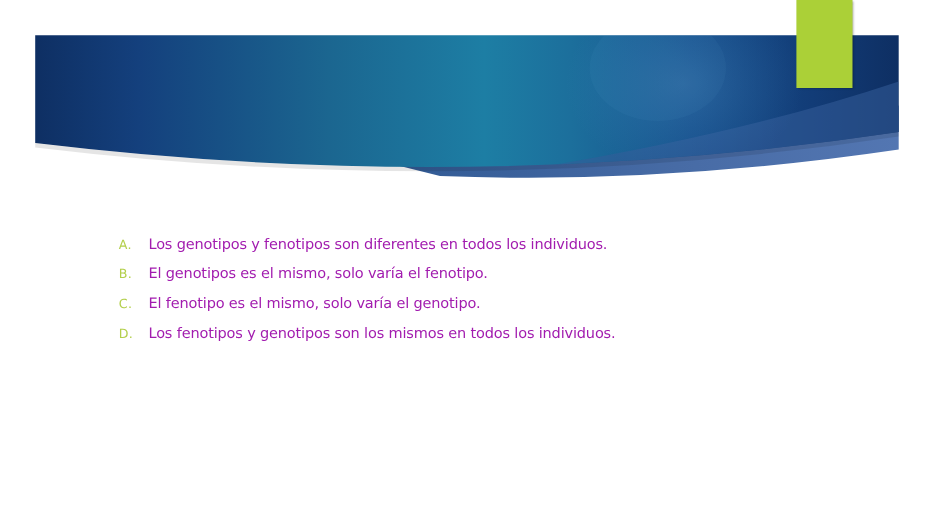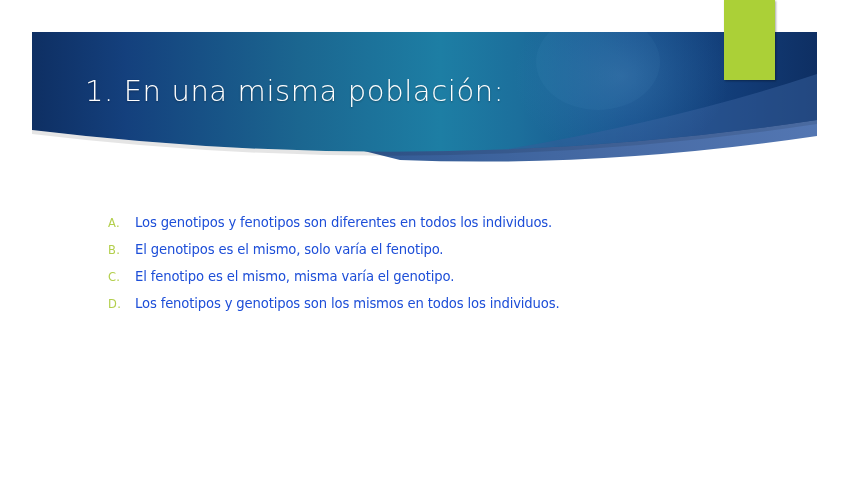--- a/index.html
+++ b/index.html
@@ -76,21 +76,21 @@
     flex: 0 0 auto;
     width: 27px;
     color: #b3cf4c;
     font-family: "DejaVu Sans", sans-serif;
     font-size: 11.5px;
     line-height: 27px;
     letter-spacing: 0.3px;
   }
   .option-text {
     flex: 1 1 auto;
-    color: #1d4ed8;
+    color: #a21caf;
     font-family: "DejaVu Sans", sans-serif;
     font-size: 13.2px;
     line-height: 27px;
     letter-spacing: -0.15px;
     white-space: nowrap;
   }
 </style>
 </head>
 <body>
 
@@ -133,37 +133,36 @@
         <ellipse cx="622" cy="76" rx="108" ry="84" fill="url(#glow)"></ellipse>
         <ellipse cx="598" cy="62" rx="62" ry="48" fill="#6aa8d6" opacity="0.07"></ellipse>
       </g>
 
       <path d="M32,130 Q430,178 817,120 L817,124 Q430,182 32,134 Z" fill="#000000" opacity="0.10"></path>
     </svg>
   </div>
 
   <div class="accent-bar"></div>
 
-  <div class="slide-title">1. En una misma población:</div>
 
   <div class="options">
 
     <div class="option-row">
       <span class="option-marker">A.</span>
       <span class="option-text">Los genotipos y fenotipos son diferentes en todos los individuos.</span>
     </div>
 
     <div class="option-row">
       <span class="option-marker">B.</span>
       <span class="option-text">El genotipos es el mismo, solo varía el fenotipo.</span>
     </div>
 
     <div class="option-row">
       <span class="option-marker">C.</span>
-      <span class="option-text">El fenotipo es el mismo, misma varía el genotipo.</span>
+      <span class="option-text">El fenotipo es el mismo, solo varía el genotipo.</span>
     </div>
 
     <div class="option-row">
       <span class="option-marker">D.</span>
       <span class="option-text">Los fenotipos y genotipos son los mismos en todos los individuos.</span>
     </div>
 
   </div>
 
 </div>

